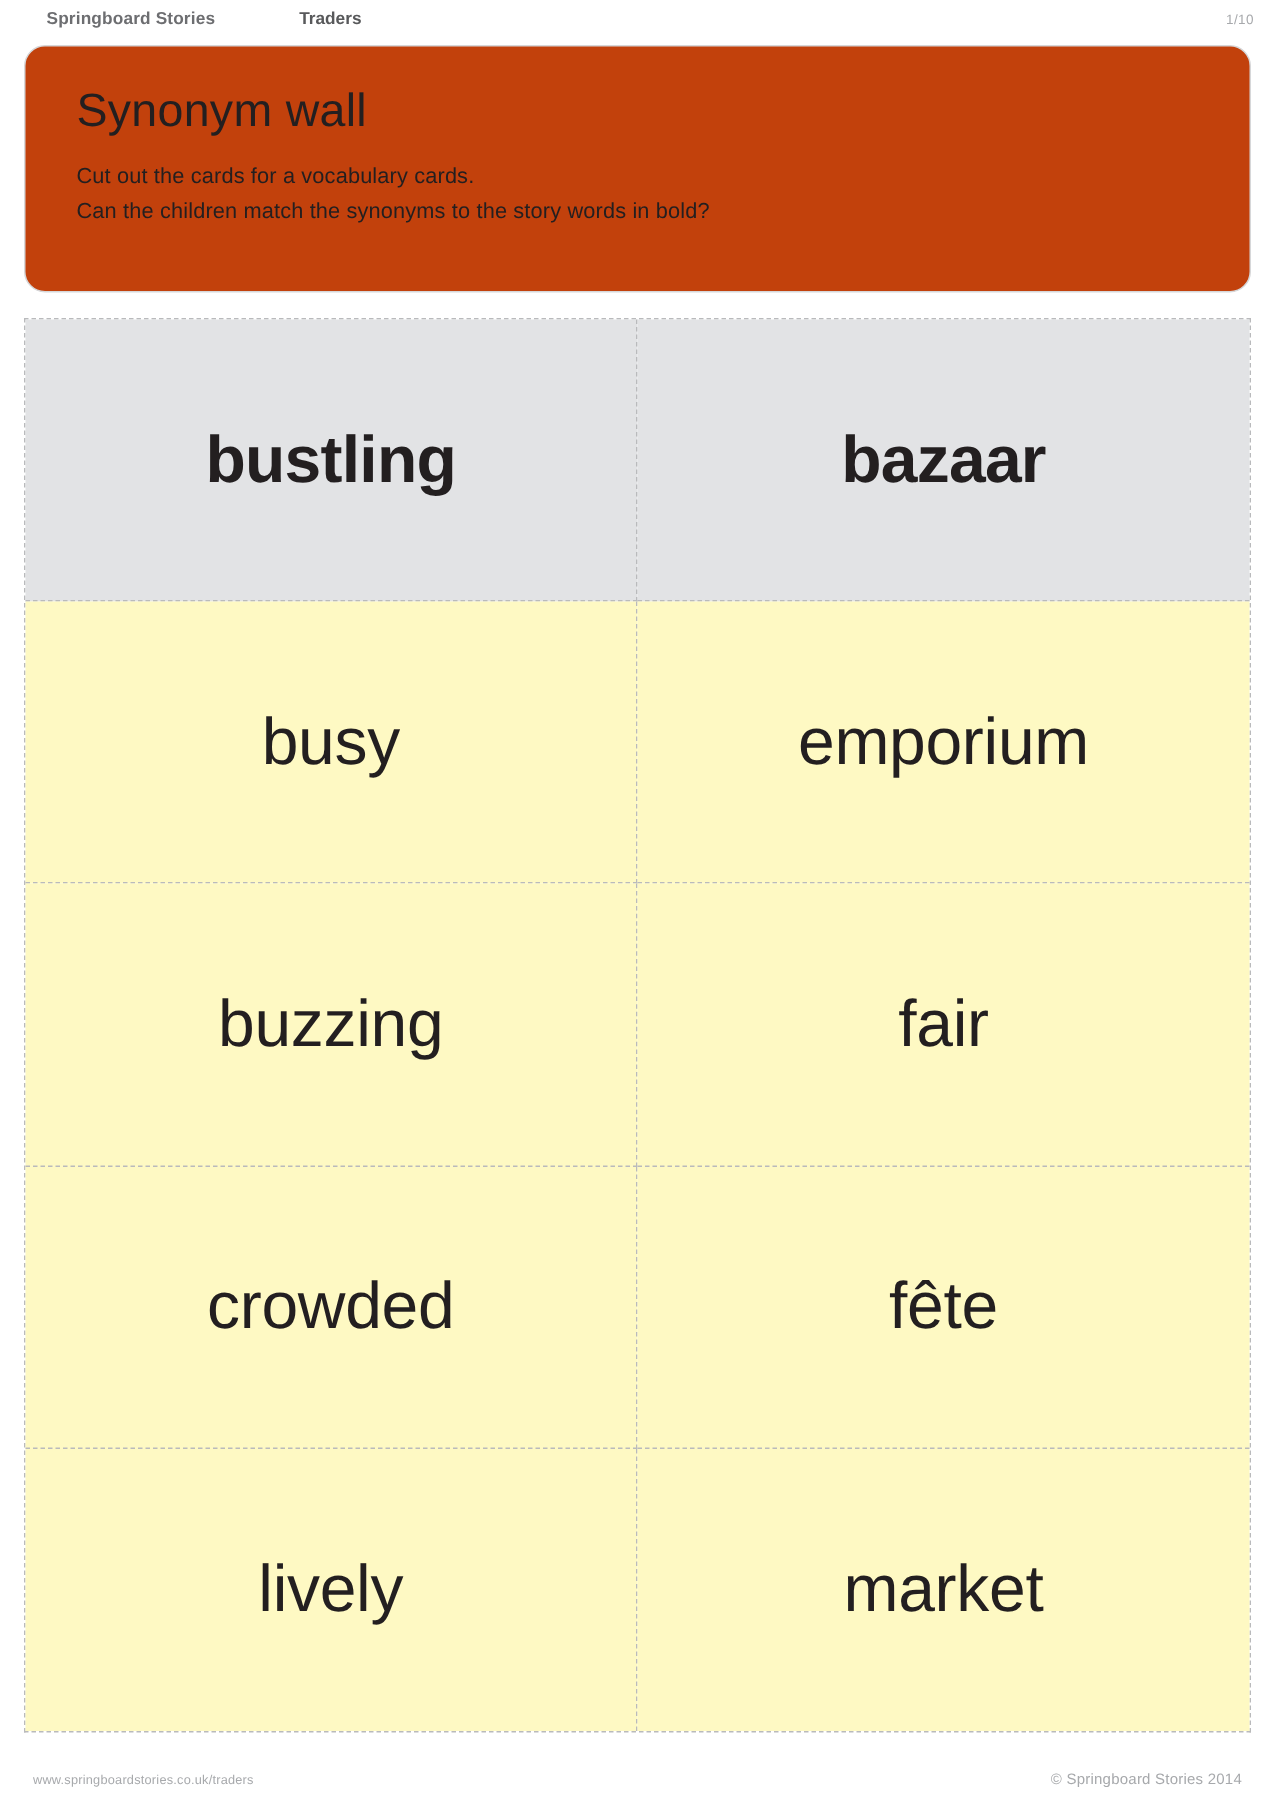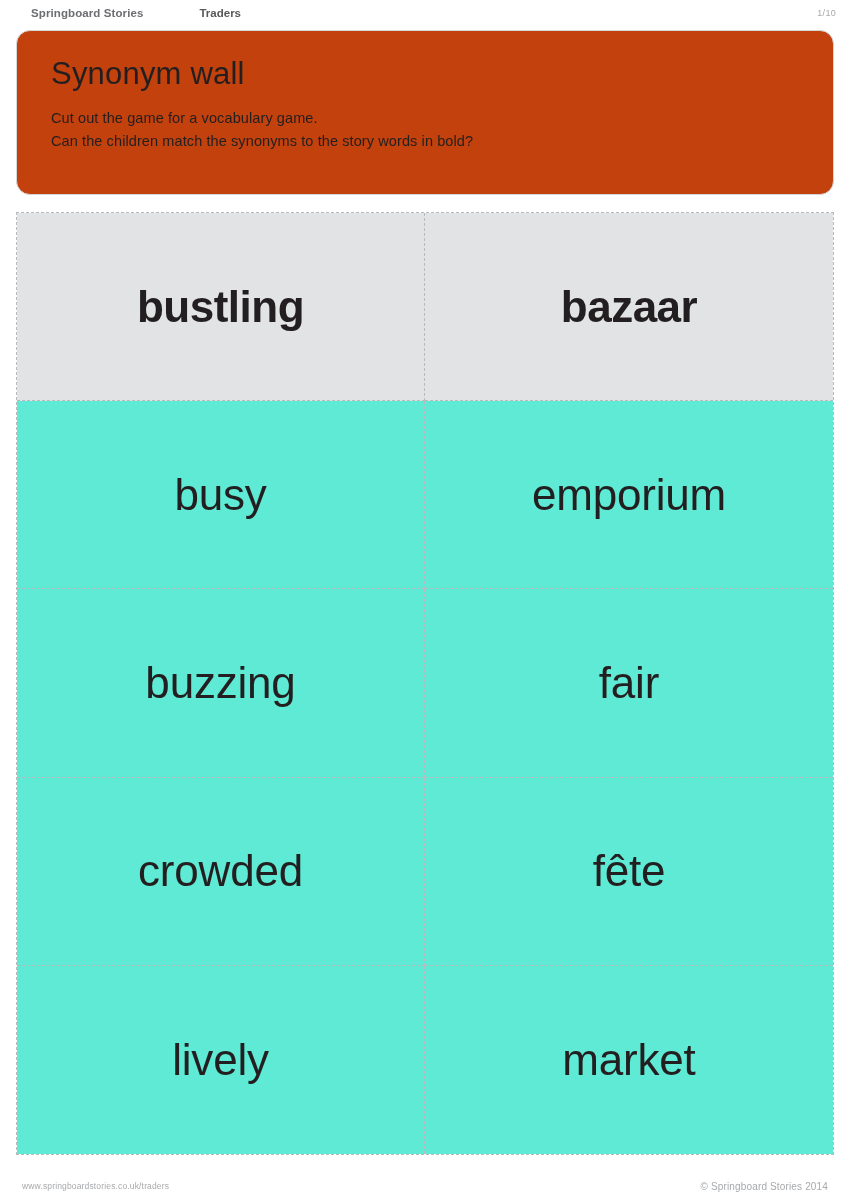--- a/index.html
+++ b/index.html
@@ -96,21 +96,21 @@
     border: 1px dashed #b9babc;
     box-sizing: border-box;
   }
   .cell {
     display: flex;
     align-items: center;
     justify-content: center;
     border-right: 1px dashed #b9babc;
     border-bottom: 1px dashed #b9babc;
     box-sizing: border-box;
-    background: #5eead4;
+    background: #fef9c3;
   }
   .cell:nth-child(2n) {
     border-right: none;
   }
   .grid .cell:nth-last-child(-n+2) {
     border-bottom: none;
   }
   .cell.header-cell {
     background: #e2e3e5;
   }
@@ -158,21 +158,21 @@
 <div class="page">
 
   <div class="top-bar">
     <span class="brand">Springboard Stories</span>
     <span class="series">Traders</span>
     <span class="page-num">1/10</span>
   </div>
 
   <div class="title-card">
     <h1 class="title">Synonym wall</h1>
-    <div class="subtitle-line">Cut out the game for a vocabulary game.</div>
+    <div class="subtitle-line">Cut out the cards for a vocabulary cards.</div>
     <div class="subtitle-line">Can the children match the synonyms to the story words in bold?</div>
   </div>
 
   <div class="grid">
 
     <div class="cell header-cell">
       <span class="word bold">bustling</span>
     </div>
     <div class="cell header-cell">
       <span class="word bold">bazaar</span>

